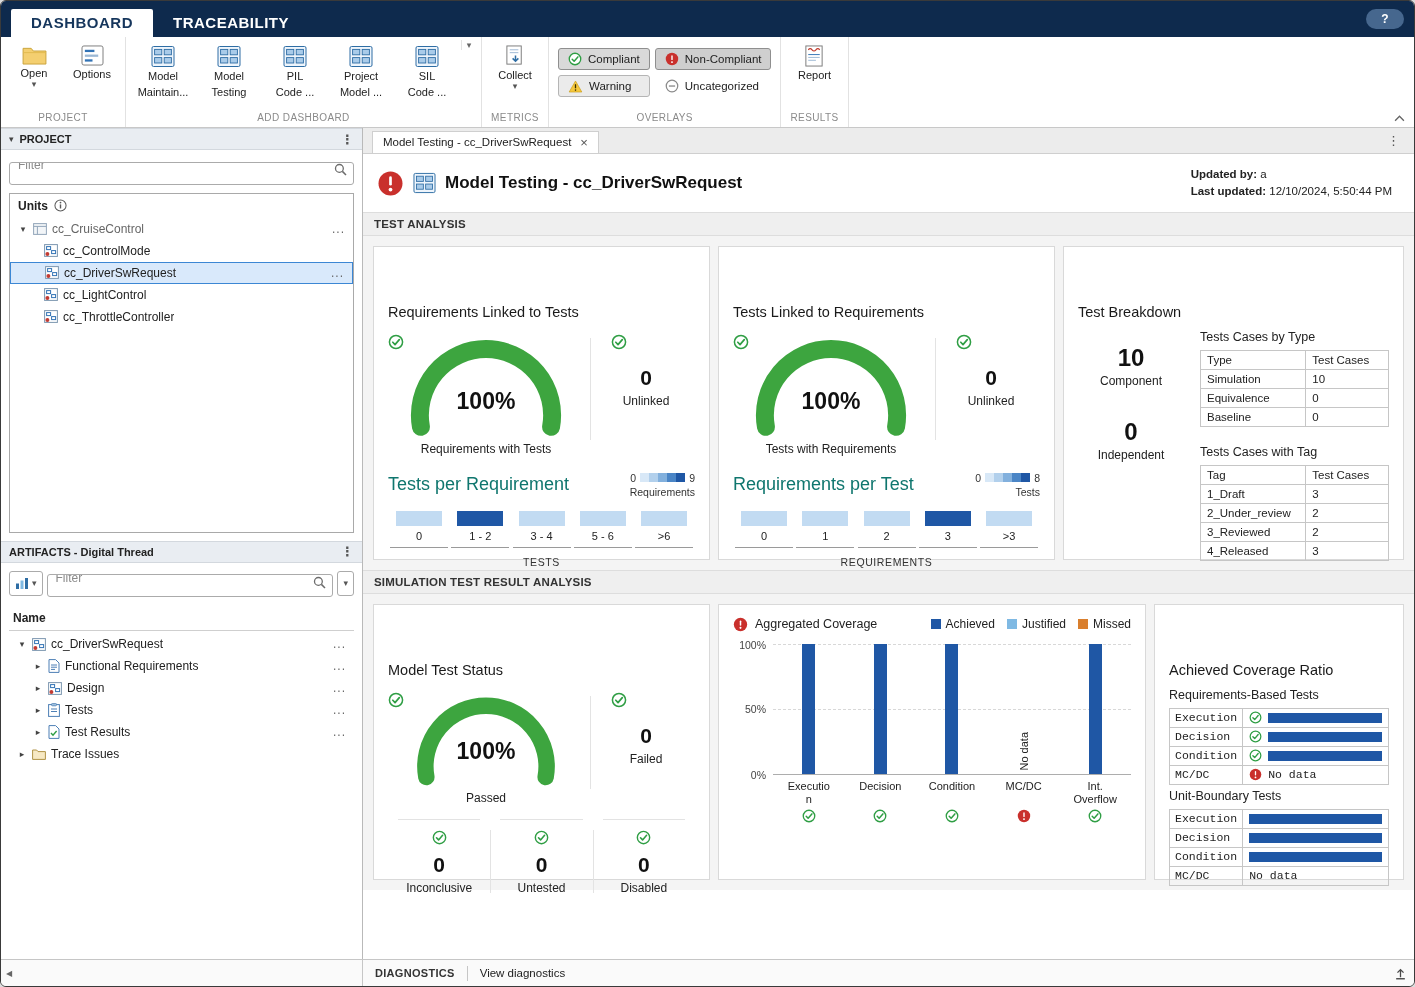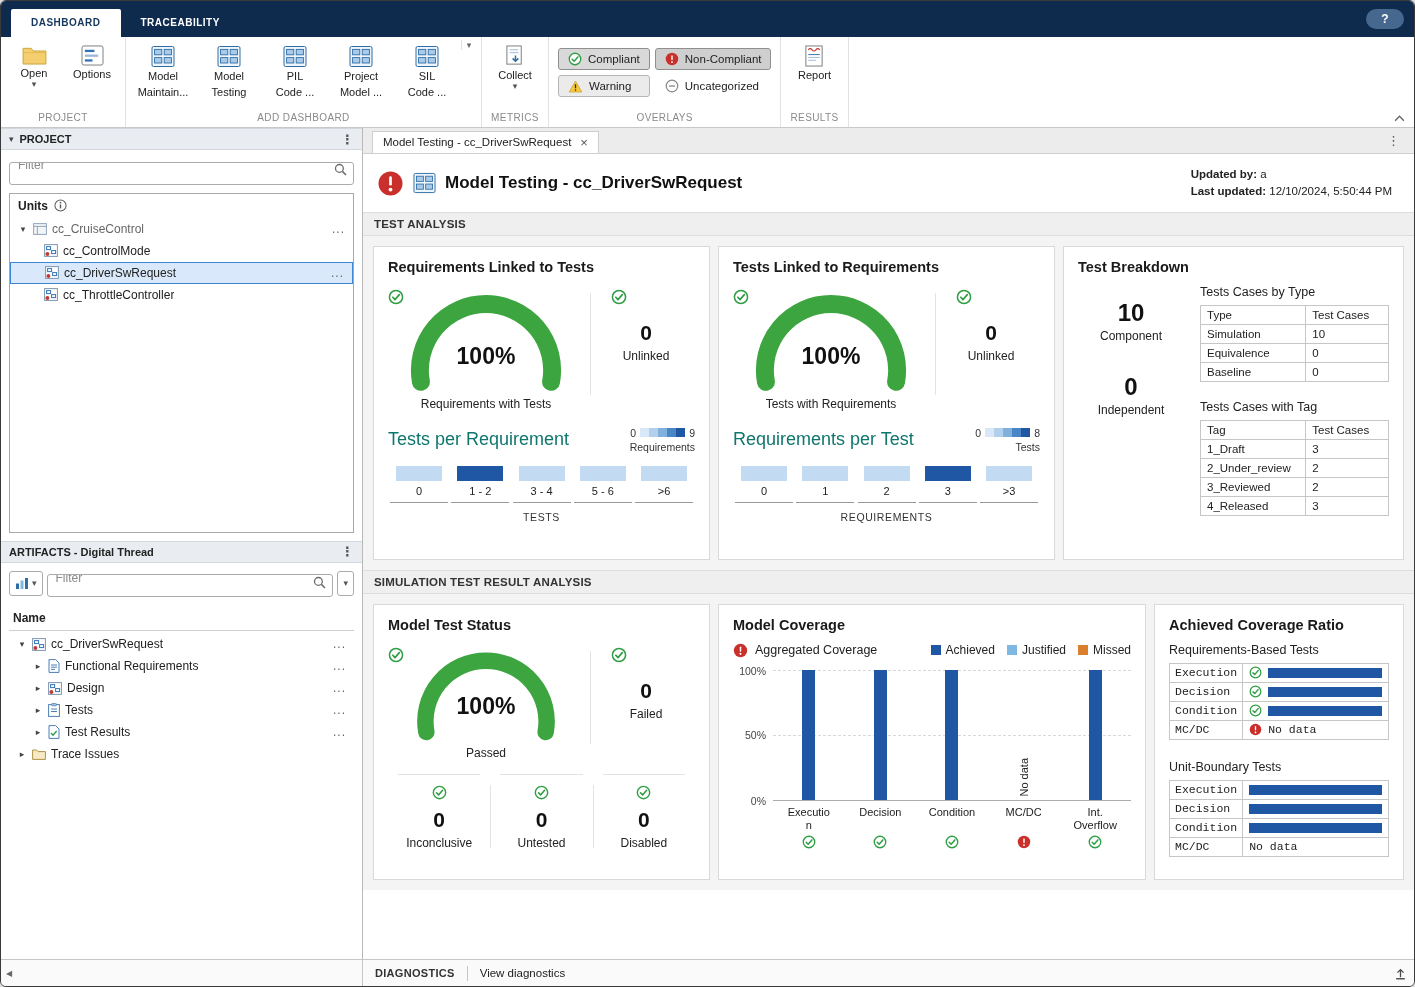--- a/index.html
+++ b/index.html
@@ -3,21 +3,21 @@
 <meta charset="utf-8">
 <style>
   * { box-sizing: border-box; margin: 0; padding: 0; }
   html,body { background:#dcdcdc; }
   body { font-family:"Liberation Sans","DejaVu Sans",sans-serif; font-size:12px; color:#222; }
   .window { width:1415px; height:987px; display:flex; flex-direction:column; background:#fff;
             border:1px solid #3a3a3a; border-radius:6px; overflow:hidden; }
 
   
   .titlebar { height:36px; background:var(--navy,#0e2a4d); display:flex; align-items:flex-end; padding-left:10px; position:relative; flex:none; }
-  .app-tab { height:28px; line-height:28px; padding:0 20px; color:#fff; font-size:10px; font-weight:bold; letter-spacing:.5px; cursor:default; }
+  .app-tab { height:28px; line-height:28px; padding:0 20px; color:#fff; font-size:15px; font-weight:bold; letter-spacing:.5px; cursor:default; }
   .app-tab.active { background:#fff; color:#16365c; border-radius:2px 2px 0 0; }
   .help-pill { position:absolute; right:10px; top:8px; width:38px; height:20px; border-radius:10px;
                background:#46678e; color:#fff; font-weight:bold; text-align:center; line-height:20px; font-size:12px; }
 
   
   .ribbon { height:91px; background:#fff; border-bottom:1px solid #c8c8c8; display:flex; position:relative; flex:none; }
   .rgroup { display:flex; flex-direction:column; border-right:1px solid #e2e2e2; padding:3px 5px 0; }
   .rgroup-content { flex:1; display:flex; align-items:flex-start; gap:2px; }
   .rgroup-label { text-align:center; font-size:10px; color:#8a8a8a; padding:2px 4px 4px; letter-spacing:.4px; white-space:nowrap; }
   .rib-btn { display:flex; flex-direction:column; align-items:center; gap:2px; min-width:56px; padding:5px 4px 2px; font-size:11px; color:#222; border-radius:3px; cursor:default; }
@@ -76,21 +76,21 @@
   .section-title { flex:none; background:#efefef; border-top:1px solid #ddd; border-bottom:1px solid #ddd; padding:5px 11px; font-size:11.5px; font-weight:bold; color:#333; letter-spacing:.2px; }
   .section-body { flex:none; background:#f4f4f4; padding:10px; display:flex; gap:8px; }
   .section-body.h1 { height:334px; }
   .section-body.h2 { height:296px; }
   .content-filler { flex:1; background:#fff; }
 
   .card { background:#fff; border:1px solid #d9d9d9; padding:12px 14px; display:flex; flex-direction:column; }
   .card-w { width:337px; flex:none; }
   .card-flex { flex:1; min-width:0; }
   .card-ratio { width:250px; flex:none; }
-  .card-title { font-size:14.5px; font-weight:bold; color:#1a1a1a; margin-bottom:10px; }
+  .card-title { font-size:14.5px; font-weight:normal; color:#1a1a1a; margin-bottom:10px;margin-top:45px; }
 
   
   .gauge-row { display:flex; }
   .gauge-wrap { position:relative; width:196px; flex:none; padding-top:2px; }
   .corner-ic { position:absolute; left:0; top:4px; }
   .gauge-svg { display:block; margin:2px auto 0; }
   .gauge-value { position:absolute; left:0; right:0; top:58px; text-align:center; font-size:23px; font-weight:bold; color:#111; }
   .gauge-label { text-align:center; font-size:12px; color:#222; margin-top:2px; }
   .vdiv { width:1px; background:#e3e3e3; margin:8px 6px 16px; }
   .side-stat { flex:1; display:flex; flex-direction:column; align-items:center; padding-top:4px; }
@@ -459,20 +459,26 @@
                   <use href="#ic-model"></use>
                 </svg>
               <span class="tlabel">cc_ControlMode</span>
             </div>
             <div class="trow child selected">
               <svg class="ic" width="14" height="13">
                   <use href="#ic-model"></use>
                 </svg>
               <span class="tlabel">cc_DriverSwRequest</span>
               <span class="rmenu">...</span>
+            </div>
+            <div class="trow child">
+              <svg class="ic" width="14" height="13">
+                  <use href="#ic-model"></use>
+                </svg>
+              <span class="tlabel">cc_LightControl</span>
             </div>
             <div class="trow child">
               <svg class="ic" width="14" height="13">
                   <use href="#ic-model"></use>
                 </svg>
               <span class="tlabel">cc_ThrottleController</span>
             </div>
           </div>
         </div>
       </div>
@@ -827,21 +833,20 @@
                 <svg class="ic" width="15" height="15">
                     <use href="#ic-pass"></use>
                   </svg>
                 <div class="big-num">0</div>
                 <div class="stat-label">Disabled</div>
               </div>
             </div>
           </div>
 
           <div class="card card-flex">
-            <div class="card-title">Model Coverage</div>
             <div class="cov-head">
               <svg class="ic" width="15" height="15">
                   <use href="#ic-fail"></use>
                 </svg>
               <span class="cov-agg">Aggregated Coverage</span>
               <div class="legend">
                 <span class="leg-item">
                     <span class="sw sw-a"></span>
                     <span>Achieved</span>
                   </span>

